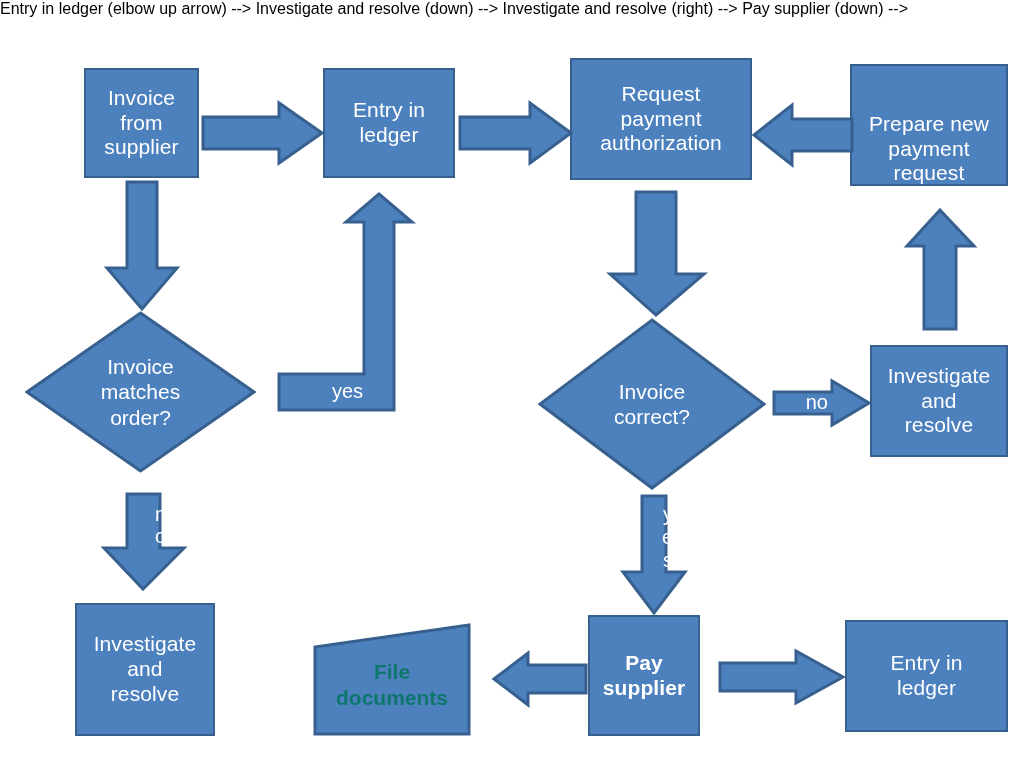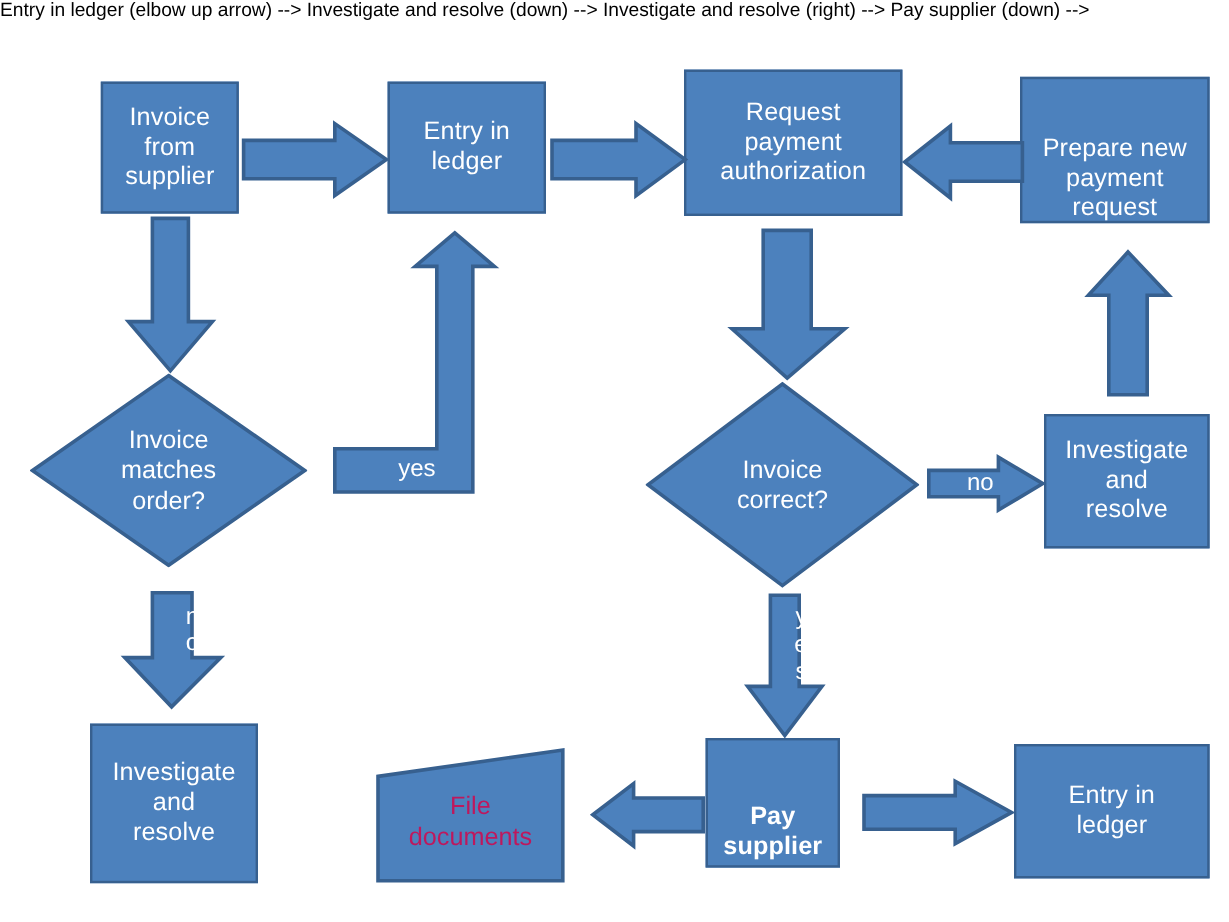--- a/index.html
+++ b/index.html
@@ -57,24 +57,25 @@
     line-height: 1.2;
     pointer-events: none;
   }
 
   
   .docshape { position: absolute; box-sizing: border-box; }
   .docshape .dshape { position: absolute; inset: 0; }
   .docshape .dlabel {
     position: absolute; inset: 0;
     display: flex; align-items: center; justify-content: center;
-    text-align: center; color: #be185d; font-size: 21px; line-height: 1.2;
+    text-align: center; color: #0f766e; font-size: 21px; line-height: 1.2;
     pointer-events: none;
     padding-top: 10px;
     box-sizing: border-box;
+    font-weight: bold;
   }
 
   
   .arrow { position: absolute; }
   .arrow svg { display: block; overflow: visible; }
   .arrow-label {
     position: absolute;
     color: #FFFFFF;
     font-size: 20px;
     line-height: 1.0;
@@ -157,21 +158,21 @@
   
   <div class="docshape" style="left:313px; top:623px; width:158px; height:113px;">
     <svg class="dshape" viewBox="0 0 158 113" preserveAspectRatio="none">
       <polygon points="2,24 156,2 156,111 2,111" fill="#4C81BD" stroke="#37608F" stroke-width="3"></polygon>
     </svg>
     <div class="dlabel" style="white-space:pre-line;">File
 documents</div>
   </div>
 
   
-  <div class="node bold" style="left:588px; top:615px; width:112px; height:108px;align-items:flex-end;">
+  <div class="node bold" style="left:588px; top:615px; width:112px; height:121px;">
     <span style="white-space:pre-line;">Pay
 supplier</span>
   </div>
 
   
   <div class="node" style="left:845px; top:620px; width:163px; height:112px;">
     <span style="white-space:pre-line;">Entry in
 ledger</span>
   </div>
 

